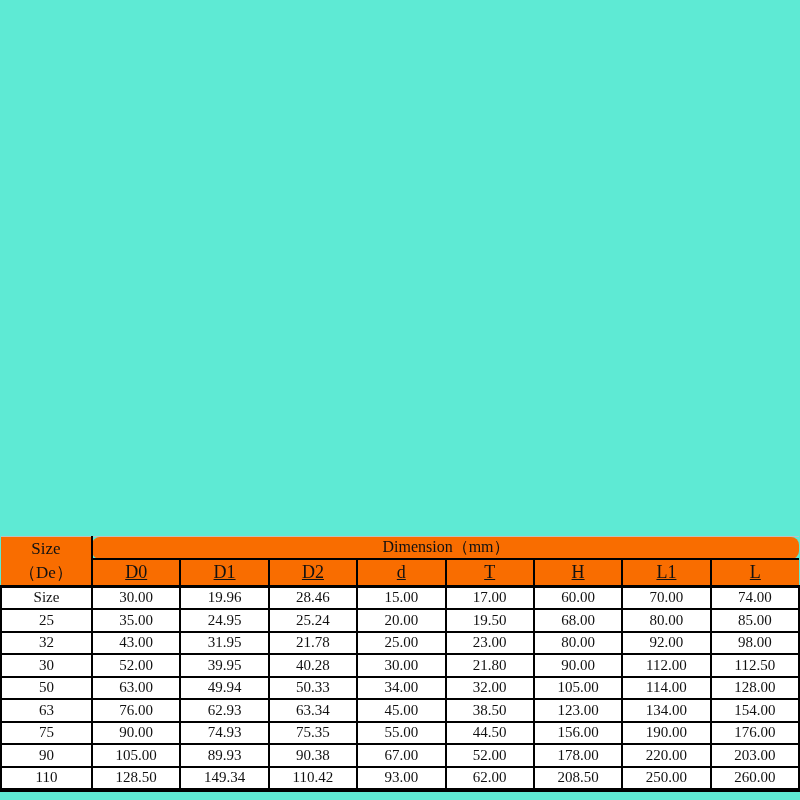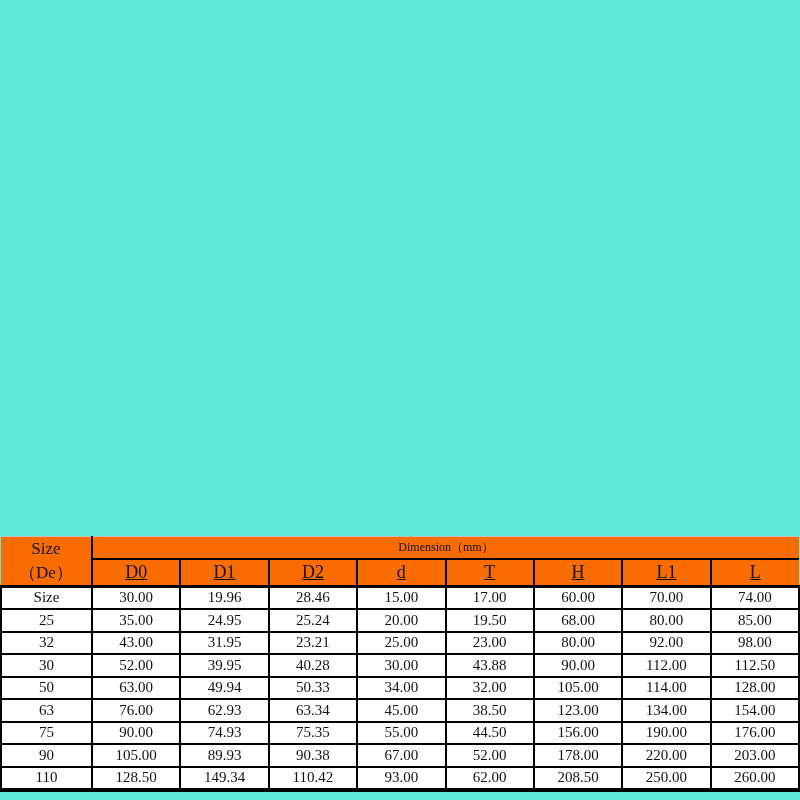--- a/index.html
+++ b/index.html
@@ -49,21 +49,22 @@
   }
   th.size-cell{
     border-left:none;
     font-size:17px;
     line-height:1.4;
   }
   th.size-cell .line{display:block;}
   th.dim-cell{
     border-right:none;
     height:21px;
-    font-size:12px;
+    font-size:16px;
+    border-radius:8px;
   }
   tr.header-columns th{
     height:24px;
     font-size:18px;
     text-decoration:underline;
   }
   tr.header-columns th:last-child{border-right:none;}
   tbody td{
     height:20.5px;
     font-size:15px;
@@ -125,34 +126,34 @@
           <td>20.00</td>
           <td>19.50</td>
           <td>68.00</td>
           <td>80.00</td>
           <td>85.00</td>
         </tr>
         <tr>
           <td>32</td>
           <td>43.00</td>
           <td>31.95</td>
-          <td>23.21</td>
+          <td>21.78</td>
           <td>25.00</td>
           <td>23.00</td>
           <td>80.00</td>
           <td>92.00</td>
           <td>98.00</td>
         </tr>
         <tr>
           <td>30</td>
           <td>52.00</td>
           <td>39.95</td>
           <td>40.28</td>
           <td>30.00</td>
-          <td>43.88</td>
+          <td>21.80</td>
           <td>90.00</td>
           <td>112.00</td>
           <td>112.50</td>
         </tr>
         <tr>
           <td>50</td>
           <td>63.00</td>
           <td>49.94</td>
           <td>50.33</td>
           <td>34.00</td>

